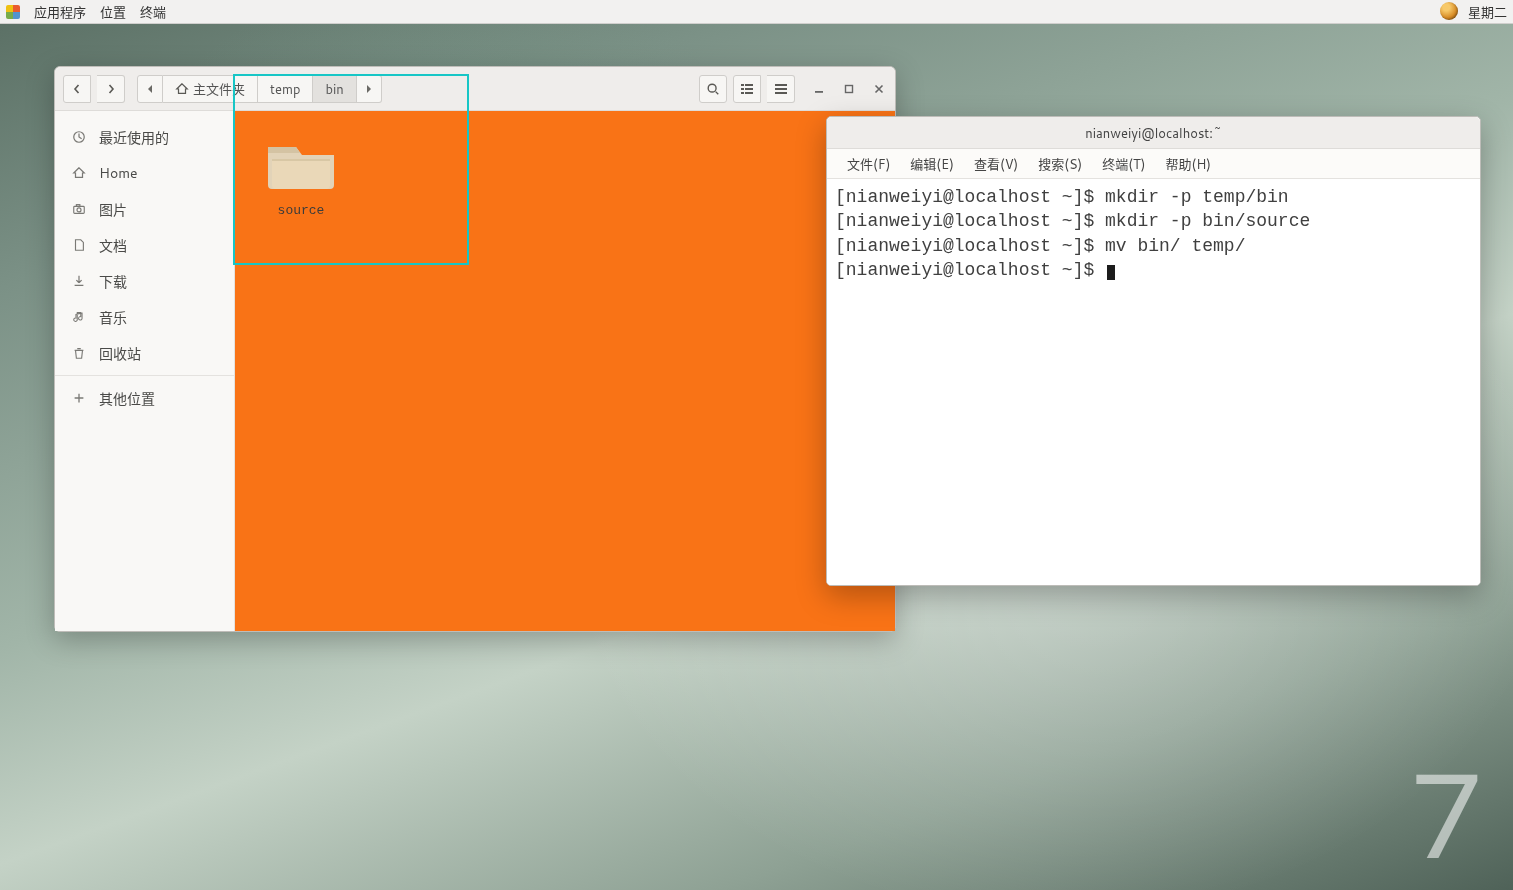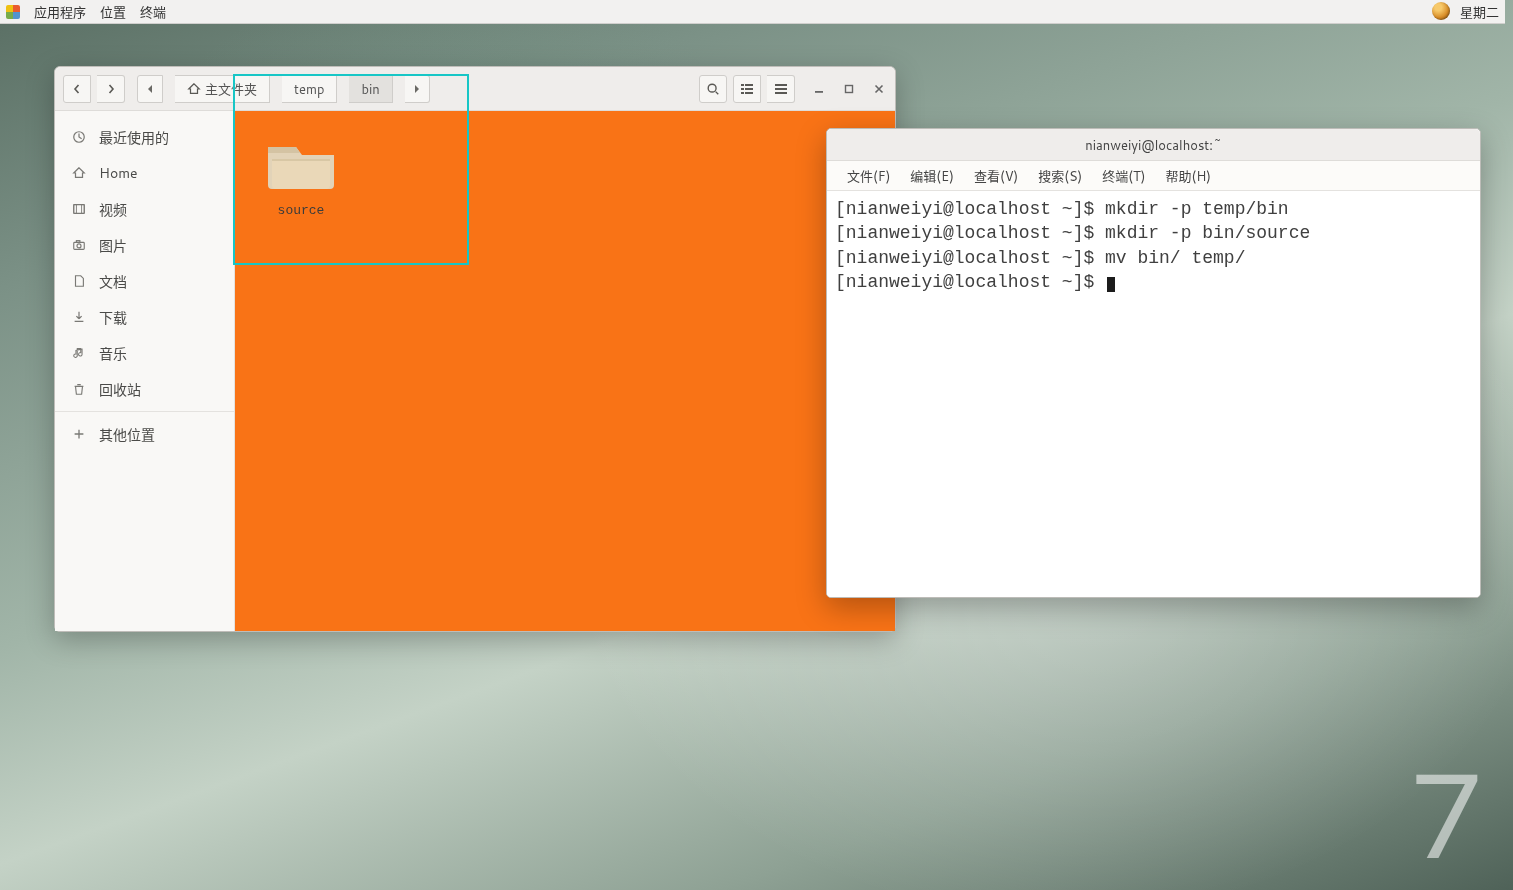--- a/index.html
+++ b/index.html
@@ -11,21 +11,21 @@
 }
 .desktop-bg {
   position: absolute; inset: 0;
   background:
     radial-gradient(ellipse 900px 700px at 70% 60%, rgba(255,255,255,0.35) 0%, transparent 55%),
     radial-gradient(ellipse 600px 500px at 30% 30%, rgba(120,160,140,0.4) 0%, transparent 60%),
     linear-gradient(160deg, #596e63 0%, #7b9186 20%, #a1b5a8 45%, #c4d2c6 60%, #8ea194 80%, #4f6258 100%);
 }
 
 .panel {
-  position: absolute; top:0; left:0; right:8px; height:24px;
+  position: absolute; top:0; left:0; right:0; height:24px;
   background:#f2f1f0; border-bottom:1px solid #d0cfcd;
   display:flex; align-items:center; padding:0 6px; z-index:50;
 }
 .panel-left { display:flex; align-items:center; gap:14px; }
 .panel-spacer { flex:1; }
 .panel-right { display:flex; align-items:flex-start; gap:10px; }
 .panel-item { color:#333; font-size:13px; }
 .panel-logo {
   width:14px; height:14px;
   background: conic-gradient(#e95b2f 0 90deg,#5294cf 90deg 180deg,#78ab49 180deg 270deg,#efc011 270deg 360deg);
@@ -90,21 +90,21 @@
 .filetile { width:96px; display:flex; flex-direction:column; align-items:center; gap:6px;}
 .folder-icon { width:78px; height:68px; position:relative; }
 .folder-icon svg { width:100%; height:100%; }
 .filetile-label { font-size:13px; color:#3c3c3b; text-align:center; }
 
 .highlight-box {
   position:absolute; border:2px solid #17c6c6; pointer-events:none; z-index:60;
 }
 
 .term-window {
-  position:absolute; left:826px; top:128px; width:655px; height:470px;
+  position:absolute; left:826px; top:116px; width:655px; height:470px;
   background:#ffffff; border:1px solid #bdbcb8; border-radius:5px;
   box-shadow:0 10px 30px rgba(0,0,0,0.28); display:flex; flex-direction:column;
   overflow:hidden;
 }
 .term-title {
   height:32px; background:#efedeb; border-bottom:1px solid #dedcd9;
   display:flex; align-items:center; justify-content:center; font-size:13px; color:#444;
   border-radius:5px 5px 0 0;
 }
 .term-menu {
@@ -144,21 +144,21 @@
       <svg width="10" height="10" viewBox="0 0 10 10">
           <path d="M6.5 1 3 5l3.5 4" fill="none" stroke="#5a5955" stroke-width="1.6"></path>
         </svg>
     </span>
     <span class="hbtn group-right">
       <svg width="10" height="10" viewBox="0 0 10 10">
           <path d="M3.5 1 7 5l-3.5 4" fill="none" stroke="#5a5955" stroke-width="1.6"></path>
         </svg>
     </span>
 
-    <div class="pathbar" style="margin-left:6px;gap:12px;">
+    <div class="pathbar" style="margin-left:6px;">
       <span class="pathseg first" style="padding:0 8px;">
         <svg width="8" height="10" viewBox="0 0 8 10">
             <path d="M6 1 2 5l4 4z" fill="#6a6965"></path>
           </svg>
       </span>
       <span class="pathseg">
         <svg width="14" height="14" viewBox="0 0 16 16">
             <path d="M8 2 2 8h2v5h8V8h2z" fill="none" stroke="#5a5955" stroke-width="1.4"></path>
           </svg>
         <span>主文件夹</span>
@@ -232,30 +232,20 @@
           </span>
         <span>最近使用的</span>
       </div>
       <div class="side-item">
         <span class="sicon">
             <svg width="14" height="14" viewBox="0 0 16 16">
               <path d="M8 2 2 8h2v5h8V8h2z" fill="none" stroke="#7a7975" stroke-width="1.4"></path>
             </svg>
           </span>
         <span>Home</span>
-      </div>
-      <div class="side-item">
-        <span class="sicon">
-            <svg width="14" height="14" viewBox="0 0 16 16">
-              <rect x="2" y="3" width="12" height="10" rx="1" fill="none" stroke="#7a7975" stroke-width="1.3"></rect>
-              <rect x="2" y="3" width="3" height="10" fill="none" stroke="#7a7975" stroke-width="1"></rect>
-              <rect x="11" y="3" width="3" height="10" fill="none" stroke="#7a7975" stroke-width="1"></rect>
-            </svg>
-          </span>
-        <span>视频</span>
       </div>
       <div class="side-item">
         <span class="sicon">
             <svg width="14" height="14" viewBox="0 0 16 16">
               <rect x="2" y="5" width="12" height="8" rx="1" fill="none" stroke="#7a7975" stroke-width="1.3"></rect>
               <circle cx="8" cy="9" r="2.3" fill="none" stroke="#7a7975" stroke-width="1.3"></circle>
               <rect x="5" y="3" width="4" height="2" fill="none" stroke="#7a7975" stroke-width="1.3"></rect>
             </svg>
           </span>
         <span>图片</span>

